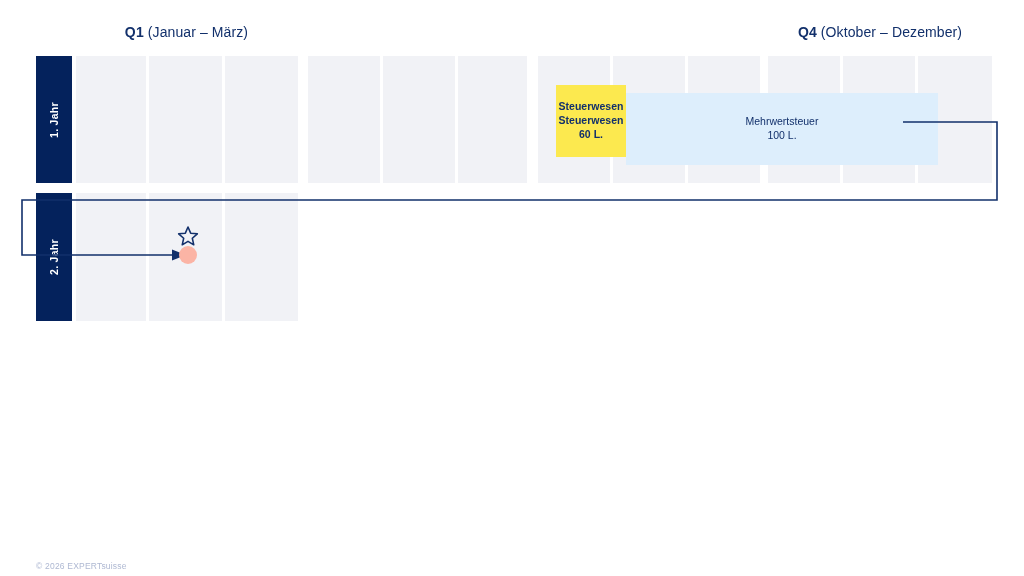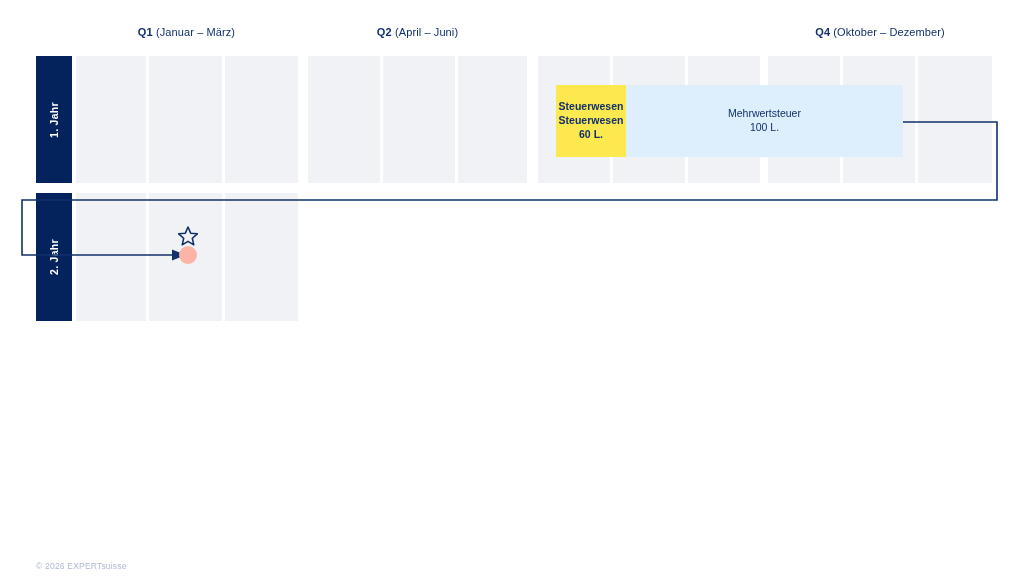--- a/index.html
+++ b/index.html
@@ -24,21 +24,21 @@
   }
 
   
   .quarter-header {
     position: absolute;
     top: 24px;
     height: 16px;
     line-height: 16px;
     text-align: center;
     color: #12306b;
-    font-size: 11px;
+    font-size: 14px;
     white-space: nowrap;
   }
   .quarter-header .q-code {
     font-weight: bold;
     letter-spacing: 0.2px;
   }
   .quarter-header .q-months {
     font-weight: normal;
     letter-spacing: 0.1px;
   }
@@ -130,24 +130,20 @@
 </style>
 </head>
 <body>
 
 <div id="canvas">
 
   <div class="quarter-header" style="left:74px; width:225px;">
     <span class="q-code">Q1</span>
     <span class="q-months">(Januar – März)</span>
   </div>
-  <div class="quarter-header" style="left:308px; width:219px;">
-    <span class="q-code">Q2</span>
-    <span class="q-months">(April – Juni)</span>
-  </div>
   <div class="quarter-header" style="left:768px; width:224px;">
     <span class="q-code">Q4</span>
     <span class="q-months">(Oktober – Dezember)</span>
   </div>
 
   <div class="year-label" style="left:36px; top:56px; width:36px; height:127px;">
     <span class="ytext">1. Jahr</span>
   </div>
 
   <div class="month-cell" style="left:76px;  top:56px; width:70px; height:127px;"></div>
@@ -165,21 +161,21 @@
   <div class="month-cell" style="left:768px; top:56px; width:72px; height:127px;"></div>
   <div class="month-cell" style="left:843px; top:56px; width:72px; height:127px;"></div>
   <div class="month-cell" style="left:918px; top:56px; width:74px; height:127px;"></div>
 
   <div class="course-block" style="left:556px; top:85px; width:70px; height:72px; background:#fce94f;">
     <span class="cb-line">Steuerwesen</span>
     <span class="cb-line">Steuerwesen</span>
     <span class="cb-line">60 L.</span>
   </div>
 
-  <div class="course-block wide" style="left:626px; top:85px; width:277px; height:72px; background:#ddeefc;">
+  <div class="course-block wide" style="left:626px; top:93px; width:312px; height:72px; background:#ddeefc;">
     <span class="cb-line">Mehrwertsteuer</span>
     <span class="cb-line">100 L.</span>
   </div>
 
   <div class="year-label" style="left:36px; top:193px; width:36px; height:128px;">
     <span class="ytext">2. Jahr</span>
   </div>
 
   <div class="month-cell" style="left:76px;  top:193px; width:70px; height:128px;"></div>
   <div class="month-cell" style="left:149px; top:193px; width:73px; height:128px;"></div>

